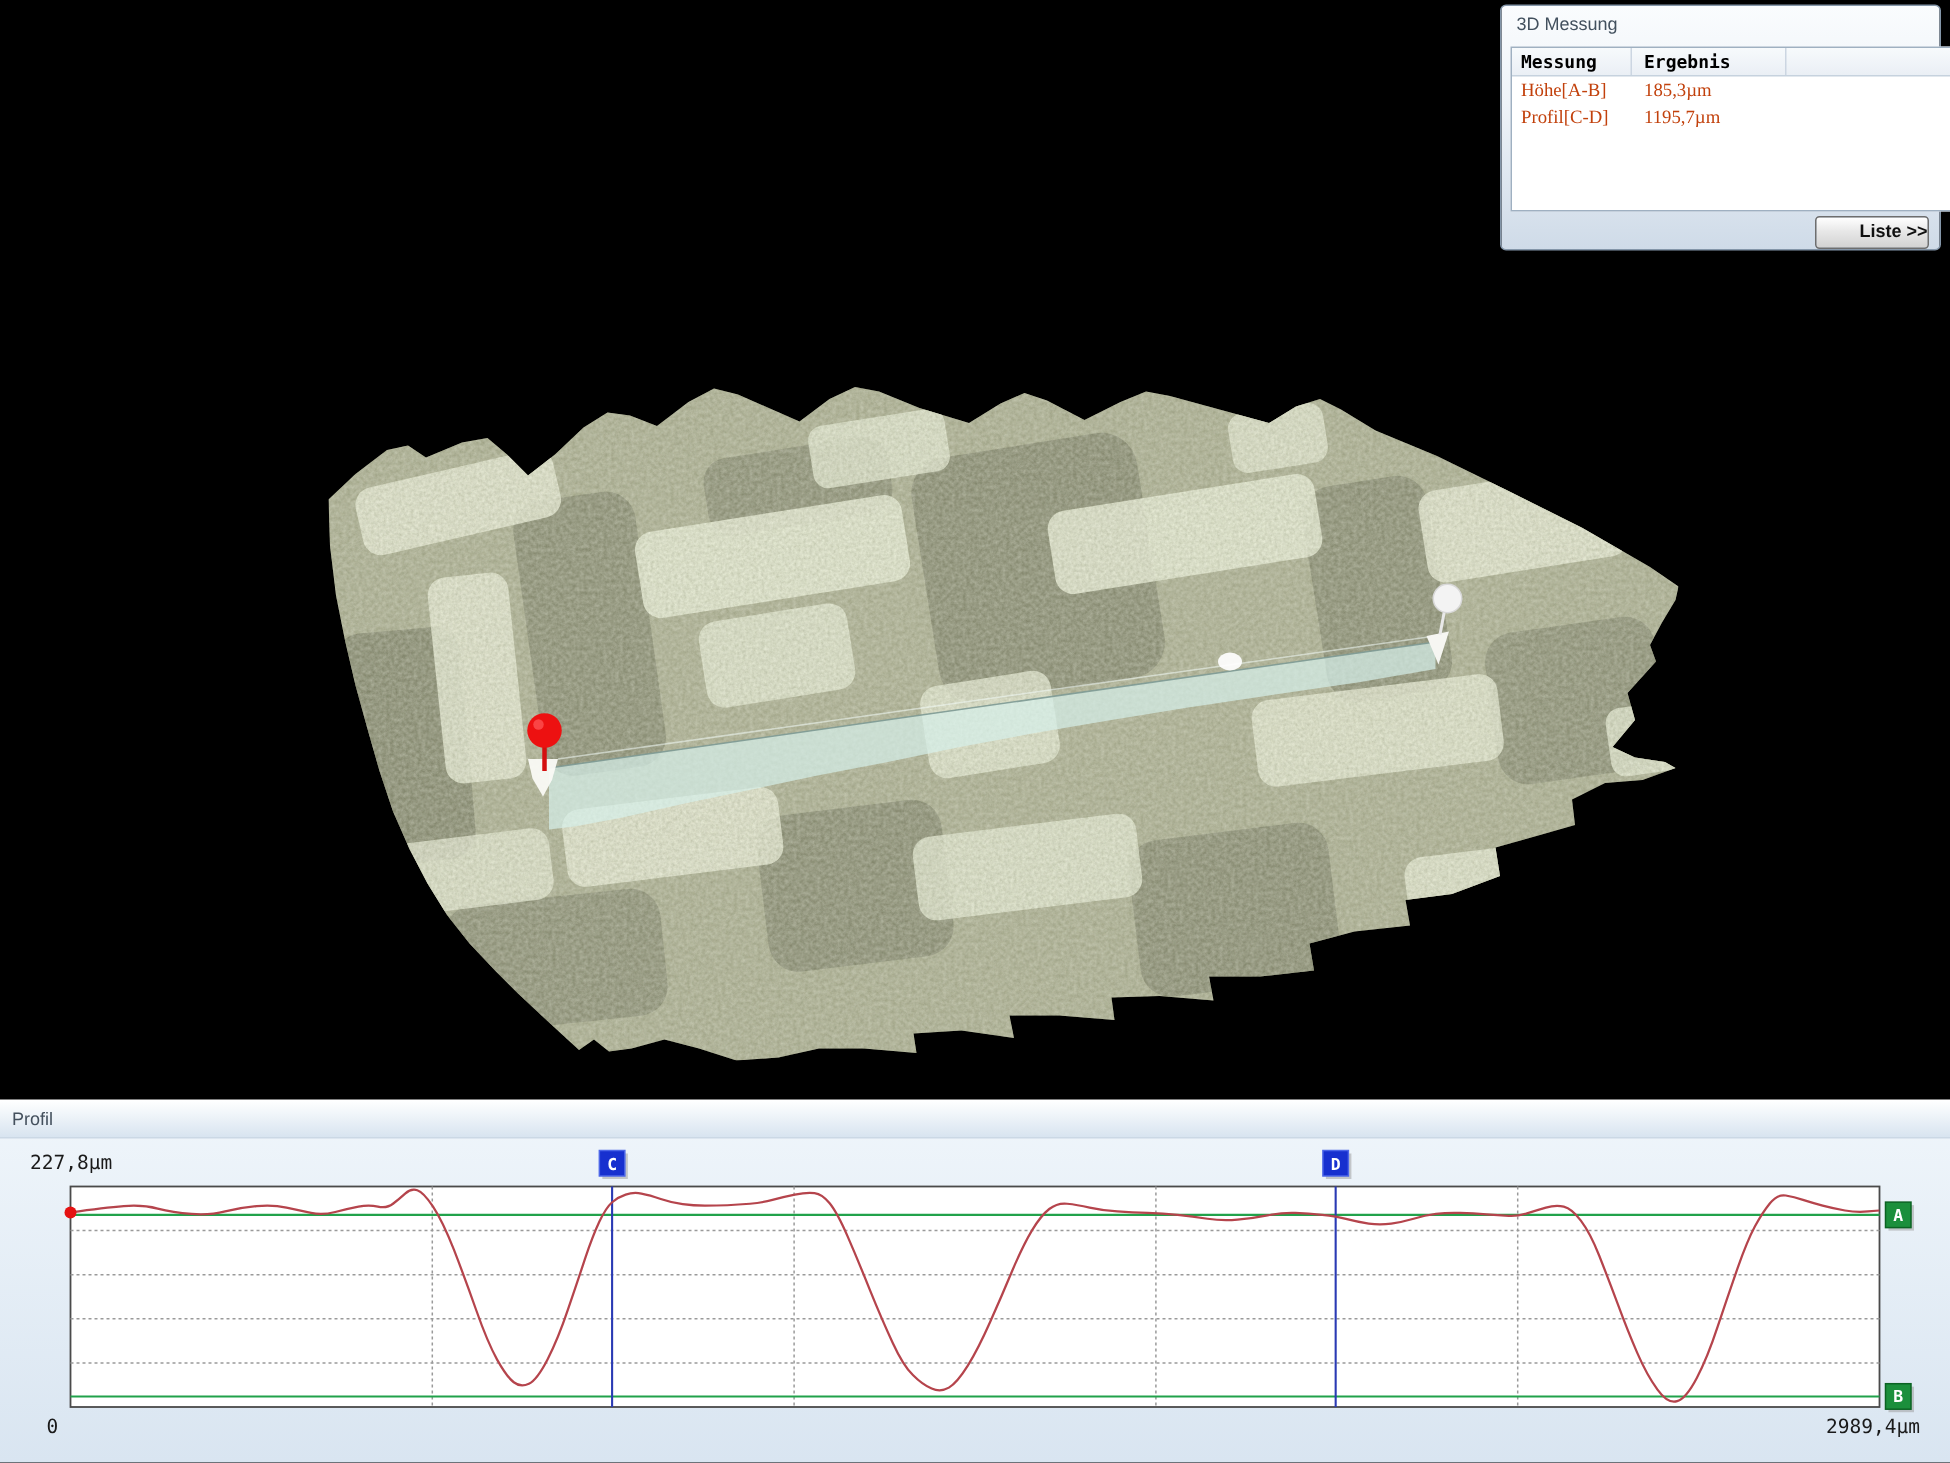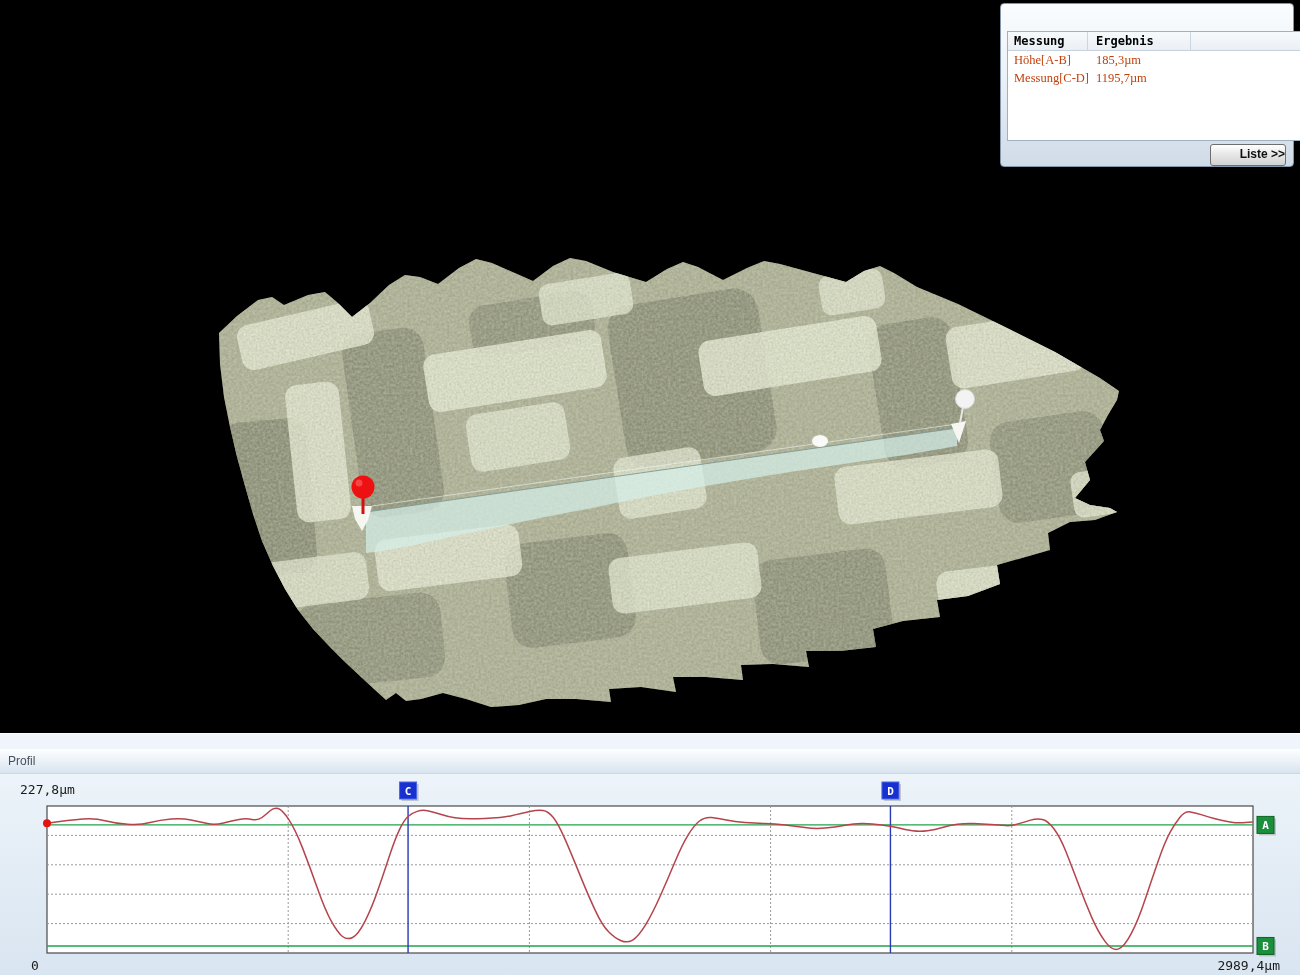--- a/index.html
+++ b/index.html
@@ -26,21 +26,21 @@
   .listbtn{position:absolute;right:7px;top:140px;width:74px;height:20px;
            background:linear-gradient(#ffffff,#e8e8e8 45%,#d2d2d2);
            border:1px solid #6e6e6e;border-radius:3px;font-size:12px;font-weight:bold;
            color:#101010;text-align:right;line-height:18px;cursor:pointer;
            font-family:"Liberation Sans",sans-serif;}
 
   
   .profile{position:absolute;left:0;top:733px;width:1300px;height:242px;
            background:linear-gradient(#f0f6fb,#d9e5f1);border-top:1px solid #ffffff;box-sizing:border-box;}
   .profile .ptitle{height:24px;line-height:24px;padding-left:8px;font-size:12px;color:#44505d;
-           background:linear-gradient(#feffff,#d8e4f0);border-bottom:1px solid #cbd8e5;margin-top:15px;}
+           background:linear-gradient(#feffff,#d8e4f0);border-bottom:1px solid #cbd8e5;}
   .pbody{position:relative;width:1300px;height:217px;}
   .pbody svg{position:absolute;left:0;top:0;}
   text{font-family:"DejaVu Sans Mono",monospace;}
   .axis-label{font-size:13px;fill:#1a1a1a;}
   .badge-letter{font-size:11px;font-weight:bold;fill:#ffffff;text-anchor:middle;}
 </style>
 </head>
 <body>
 
 <div class="stage">
@@ -110,31 +110,32 @@
       <circle cx="359" cy="483" r="3.5" fill="#ff5a5a" opacity=".7"></circle>
     </g>
     <g>
       <path d="M951 424 L966 421 L959 443 Z" fill="#f6f6f2"></path>
       <line x1="963" y1="407" x2="960" y2="423" stroke="#e9e9e9" stroke-width="2"></line>
       <circle cx="965" cy="399" r="9.5" fill="#f3f3f3" stroke="#d8d8d8" stroke-width="1"></circle>
     </g>
   </svg>
 
   <div class="panel3d">
+    <div class="title">3D Messung</div>
     <div class="resultbox">
       <div class="rb-header">
         <div class="c1">Messung</div>
         <div class="c2">Ergebnis</div>
       </div>
       <div class="rb-row">
         <div class="c1">Höhe[A-B]</div>
         <div class="c2">185,3µm</div>
       </div>
       <div class="rb-row">
-        <div class="c1">Messung[C-D]</div>
+        <div class="c1">Profil[C-D]</div>
         <div class="c2">1195,7µm</div>
       </div>
     </div>
     <div class="listbtn">Liste &gt;&gt;</div>
   </div>
 </div>
 
 <div class="profile">
   <div class="ptitle">Profil</div>
   <div class="pbody">

